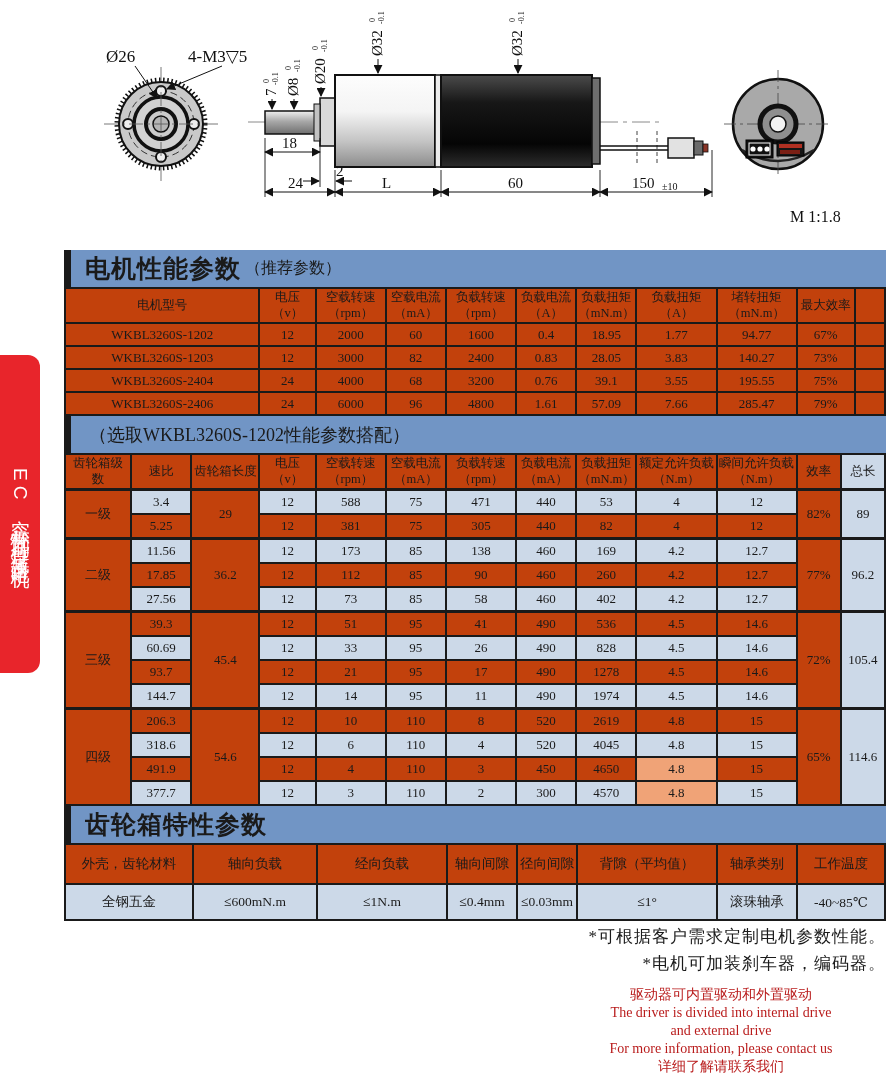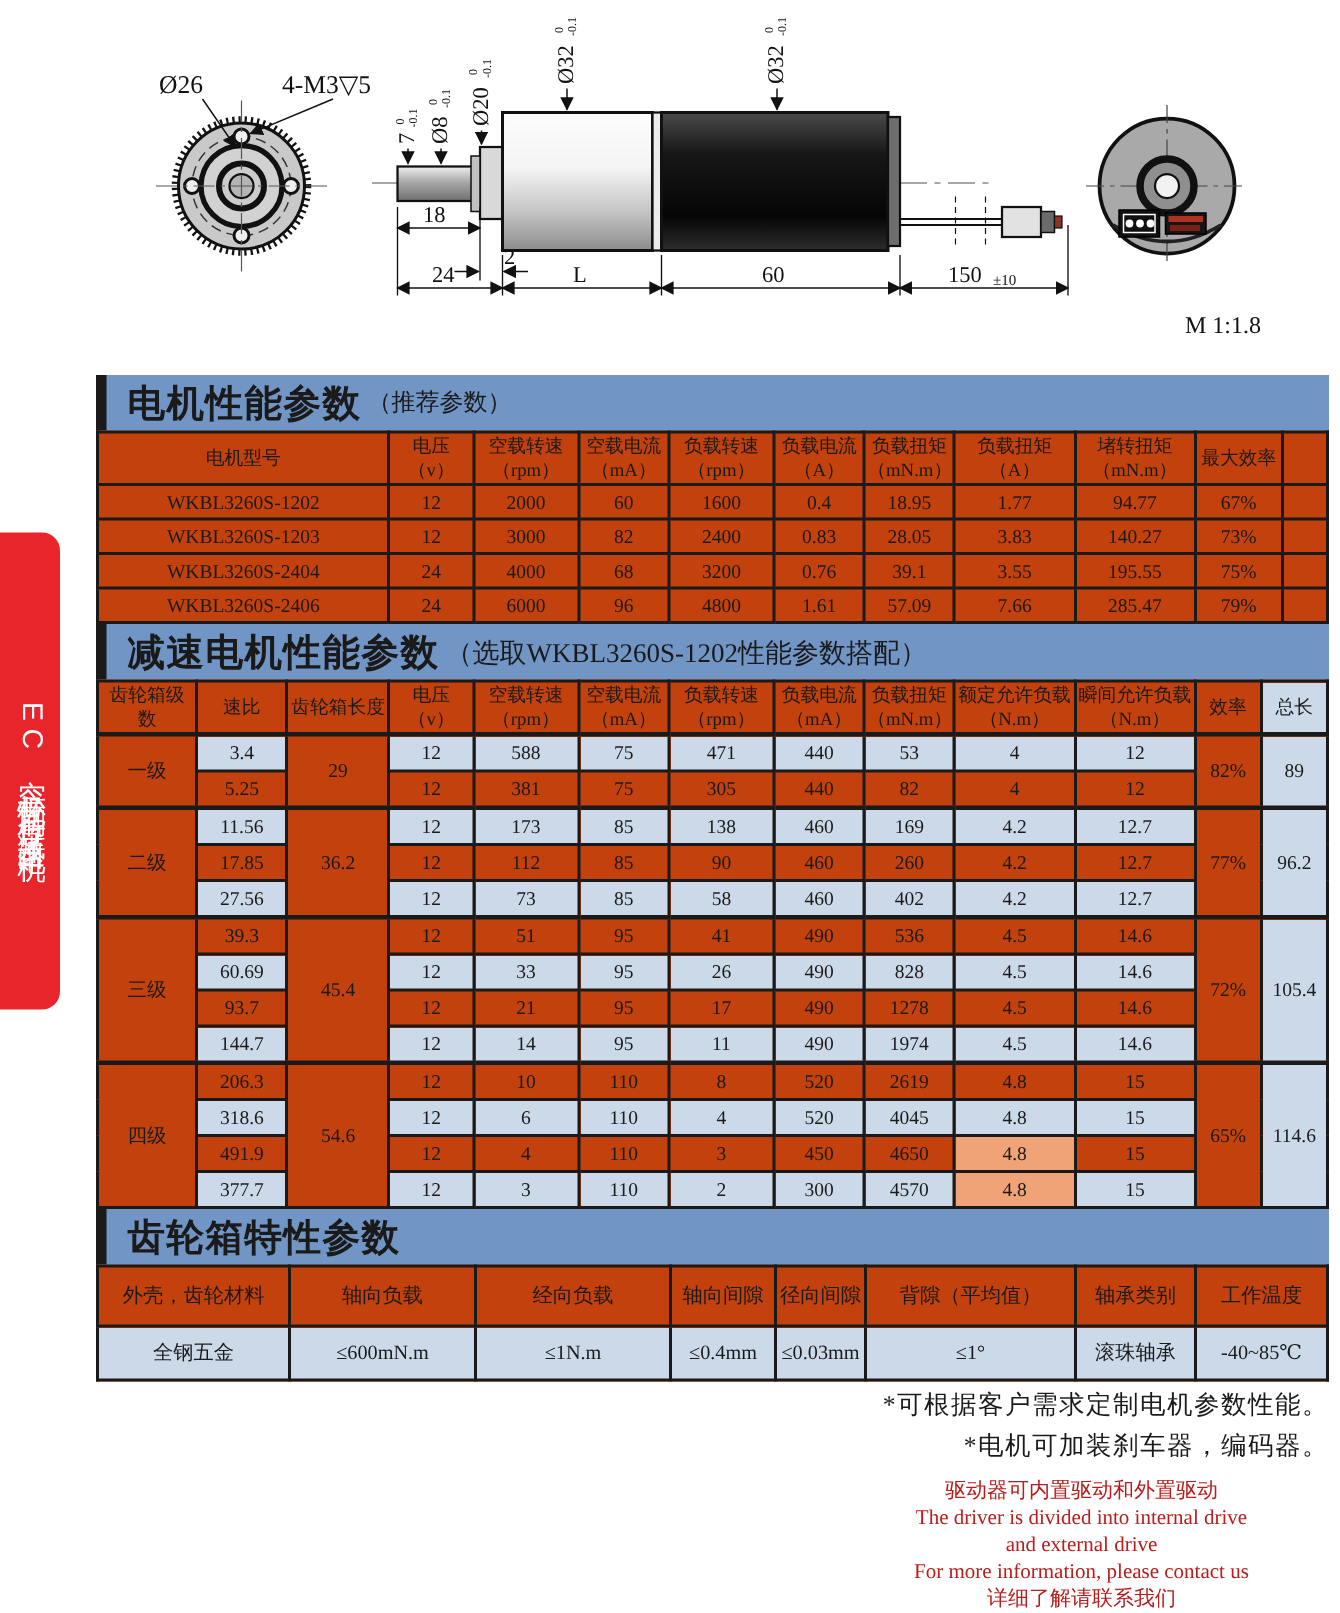--- a/index.html
+++ b/index.html
@@ -298,21 +298,20 @@
             <td>57.09</td>
             <td>7.66</td>
             <td>285.47</td>
             <td>79%</td>
             <td></td>
           </tr>
         </tbody>
     </table>
 
     <div class="titlebar">
-      <span class="big">减速电机性能参数</span>
       <span class="small" style="font-size:18px">（选取WKBL3260S-1202性能参数搭配）</span>
     </div>
 
     <table id="gear-table">
       <colgroup>
         <col style="width:66px">
           <col style="width:60px">
           <col style="width:68px">
           <col style="width:56px">
         <col style="width:70px">

